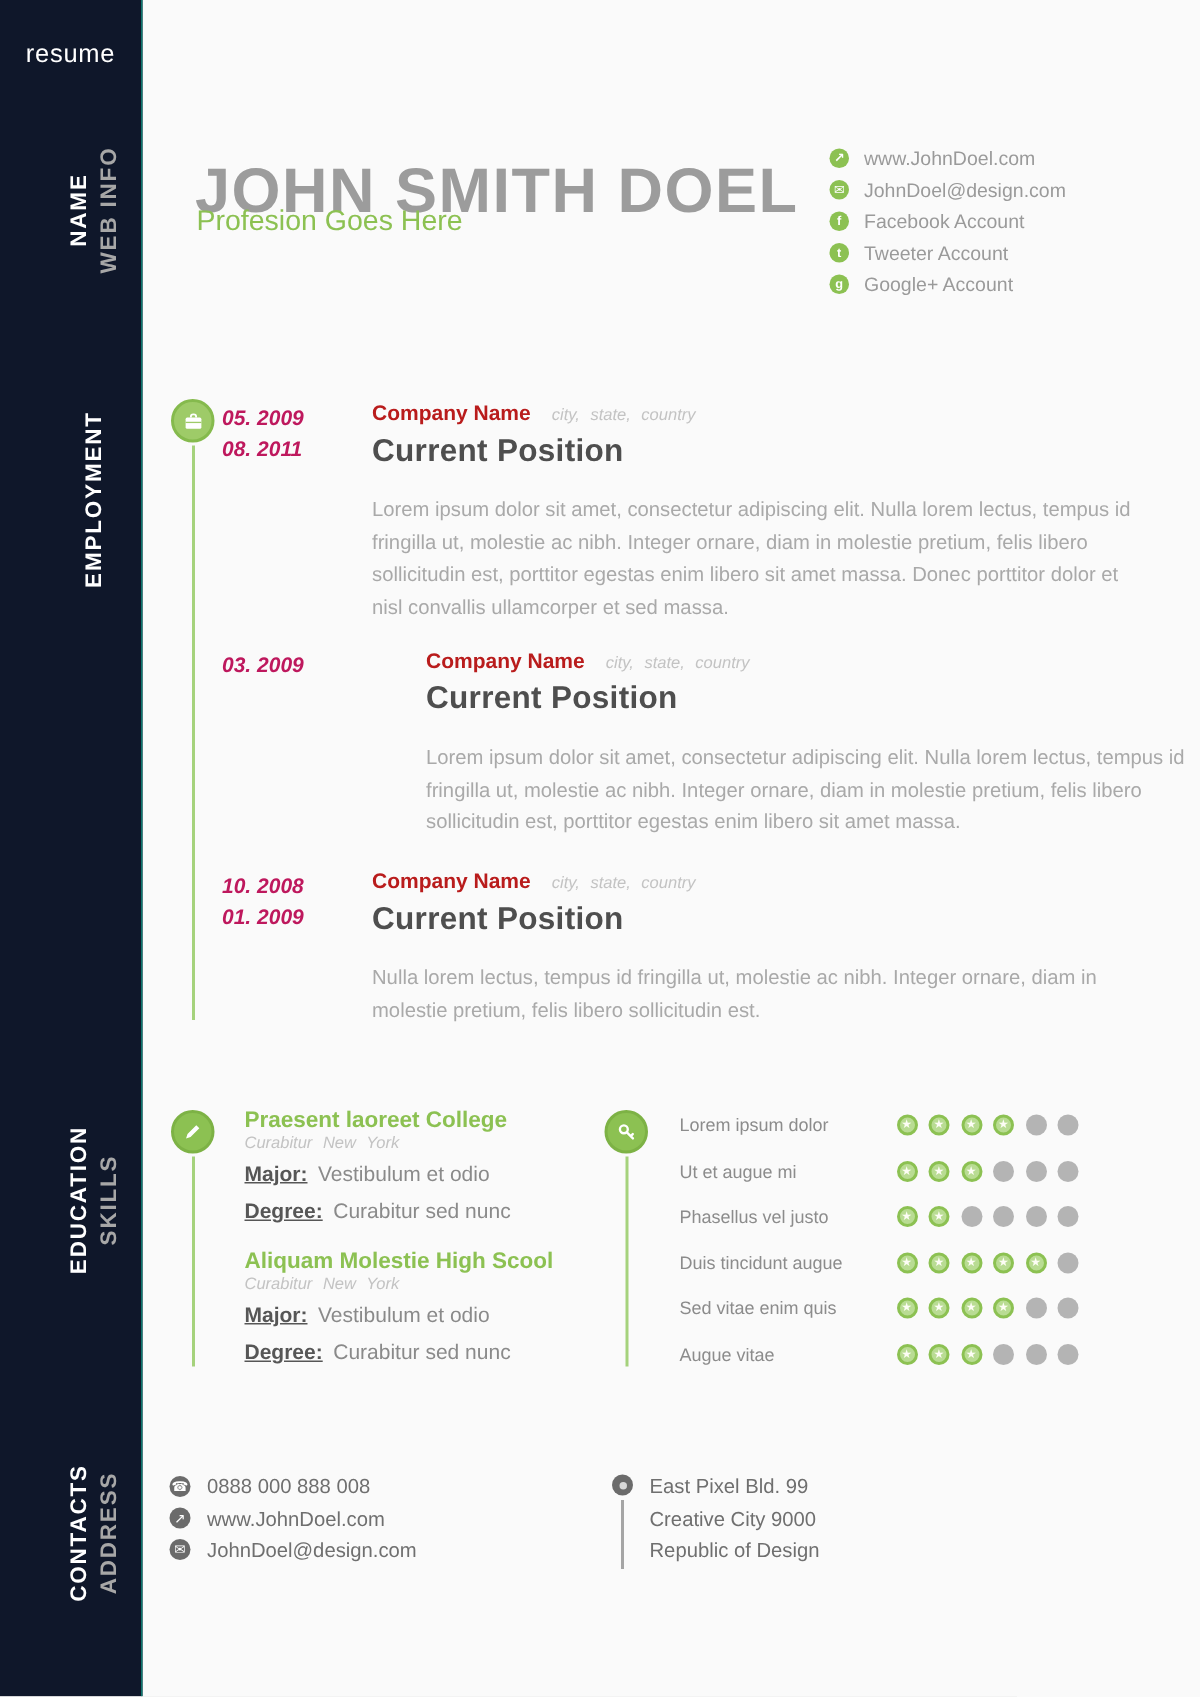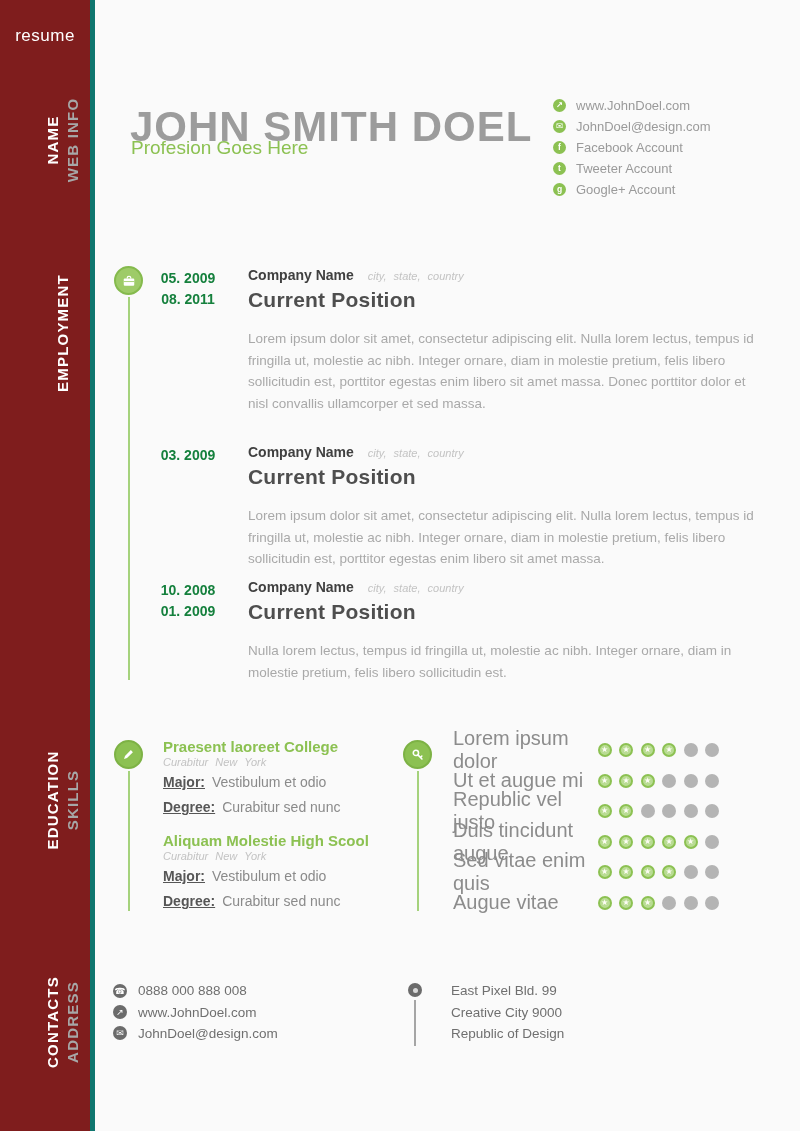--- a/index.html
+++ b/index.html
@@ -1,20 +1,20 @@
 <!DOCTYPE html>
 <html><head>
 <meta charset="utf-8">
 <style>
   html,body{margin:0;padding:0;background:#eee;}
   *{box-sizing:border-box;font-family:"Liberation Sans","DejaVu Sans",sans-serif;}
   .page{position:relative;width:800px;height:1131px;background:#fafafa;overflow:hidden;margin:0 auto;}
 
   
-  .sidebar{position:absolute;left:0;top:0;width:95px;height:100%;background:#7f1d1d;border-right:5px solid #0f766e;}
+  .sidebar{position:absolute;left:0;top:0;width:95px;height:100%;background:#0f172a;border-right:1px solid #0f766e;}
   .brand{position:absolute;top:26px;left:0;width:100%;text-align:center;color:#fff;font-size:17px;letter-spacing:.5px;}
   .vlabel{position:absolute;left:63px;text-align:center;transform:translate(-50%,-50%) rotate(-90deg);
           font-size:15px;font-weight:bold;letter-spacing:1.2px;line-height:20px;white-space:nowrap;}
   .vlabel .l1{color:#fff;display:block;}
   .vlabel .l2{color:#a7a7a7;display:block;}
 
   
   .name-title{position:absolute;left:130px;top:78px;font-size:42px;font-weight:bold;color:#9c9c9c;letter-spacing:1px;line-height:1;}
   .profession{position:absolute;left:131px;top:137px;font-size:19px;color:#8cc152;}
   .webinfo{position:absolute;left:553px;top:95px;}
@@ -31,58 +31,58 @@
   .skill-icon{left:403px;top:740px;background:#8cc152;border:2px solid #7db245;}
   .tl-line{position:absolute;width:2px;background:#a5d27c;}
   .emp-line{left:128px;top:297px;height:383px;}
   .edu-line{left:128px;top:771px;height:140px;}
   .skill-line{left:417px;top:771px;height:140px;}
 
   
   .emp-entries{position:absolute;left:0;top:0;width:100%;}
   .emp-entry{position:absolute;left:0;width:100%;}
   .emp-entry:nth-of-type(1){top:267px;}
-  .emp-entry:nth-of-type(2){top:444px;}
+  .emp-entry:nth-of-type(2){top:432px;padding-left:36px;}
   .emp-entry:nth-of-type(3){top:579px;}
-  .dates{position:absolute;left:148px;top:1px;width:80px;text-align:center;font-size:14px;font-weight:bold;color:#15803d;line-height:21px;}
+  .dates{position:absolute;left:148px;top:1px;width:80px;text-align:left;font-size:14px;font-weight:bold;color:#be185d;line-height:21px;font-style:italic;}
   .entry-main{margin-left:248px;width:516px;}
   .erow1{display:flex;align-items:baseline;line-height:17px;}
-  .company{font-size:14px;font-weight:bold;color:#404040;}
+  .company{font-size:14px;font-weight:bold;color:#b91c1c;}
   .location{margin-left:14px;font-size:11px;font-style:italic;color:#c3c3c3;word-spacing:4px;}
   .position{margin-top:3px;font-size:21px;font-weight:bold;color:#4e4e4e;letter-spacing:.2px;}
   .edesc{margin-top:16px;font-size:13.5px;line-height:21.5px;color:#a9a9a9;}
 
   
   .edu-schools{position:absolute;left:163px;top:738px;width:245px;}
   .school + .school{margin-top:14px;}
   .school-name{font-size:15px;font-weight:bold;color:#8cc152;line-height:17px;}
   .school-meta{font-size:11px;font-style:italic;color:#c3c3c3;margin-top:1px;word-spacing:4px;}
   .school-row{font-size:14px;line-height:22px;color:#8a8a8a;margin-top:3px;}
   .school-row b{color:#565656;margin-right:7px;text-decoration:underline;}
 
   
   .skill-rows{position:absolute;left:453px;top:735px;width:266px;}
   .skill-row{height:30.5px;display:flex;align-items:center;justify-content:space-between;}
-  .skill-label{font-size:20px;color:#8c8c8c;}
+  .skill-label{font-size:12px;color:#8c8c8c;}
   .dots{display:flex;gap:7.5px;}
   .dot{width:14px;height:14px;border-radius:50%;flex:none;}
   .dot.on{background:#b9dc93;border:2px solid #8cc152;color:#fdfdf5;font-size:8px;line-height:10px;text-align:center;}
   .dot.off{background:#b4b4b4;}
 
   
   .contacts{position:absolute;left:113px;top:980px;}
   .ct-row{display:flex;align-items:center;height:21.4px;}
   .ct-icon{width:14px;height:14px;border-radius:50%;background:#6b6b6b;color:#fff;font-size:9px;line-height:14px;text-align:center;flex:none;}
   .ct-label{margin-left:11px;font-size:13.5px;color:#6f6f6f;}
   .address{position:absolute;left:408px;top:980px;}
   .addr-pin{position:absolute;left:0;top:3px;width:14px;height:14px;border-radius:50%;background:#6b6b6b;
             display:flex;align-items:center;justify-content:center;}
   .addr-pin span{width:5px;height:5px;border-radius:50%;background:#d9d9d9;}
   .addr-rule{position:absolute;left:6px;top:20px;width:2px;height:46px;background:#a5a5a5;}
-  .addr-lines{margin-left:43px;}
+  .addr-lines{margin-left:25px;}
   .addr-line{font-size:13.5px;color:#6f6f6f;height:21.4px;display:flex;align-items:center;}
 </style>
 </head>
 <body>
 
 <div class="page">
 
   <aside class="sidebar">
     <div class="brand">resume</div>
     <div class="vlabel" style="top:140px">
@@ -225,21 +225,21 @@
     <span class="dots">
           <span class="dot on">★</span>
           <span class="dot on">★</span>
           <span class="dot on">★</span>
           <span class="dot off"></span>
           <span class="dot off"></span>
           <span class="dot off"></span>
         </span>
   </div>
       <div class="skill-row">
-    <span class="skill-label">Republic vel justo</span>
+    <span class="skill-label">Phasellus vel justo</span>
     <span class="dots">
           <span class="dot on">★</span>
           <span class="dot on">★</span>
           <span class="dot off"></span>
           <span class="dot off"></span>
           <span class="dot off"></span>
           <span class="dot off"></span>
         </span>
   </div>
       <div class="skill-row">

